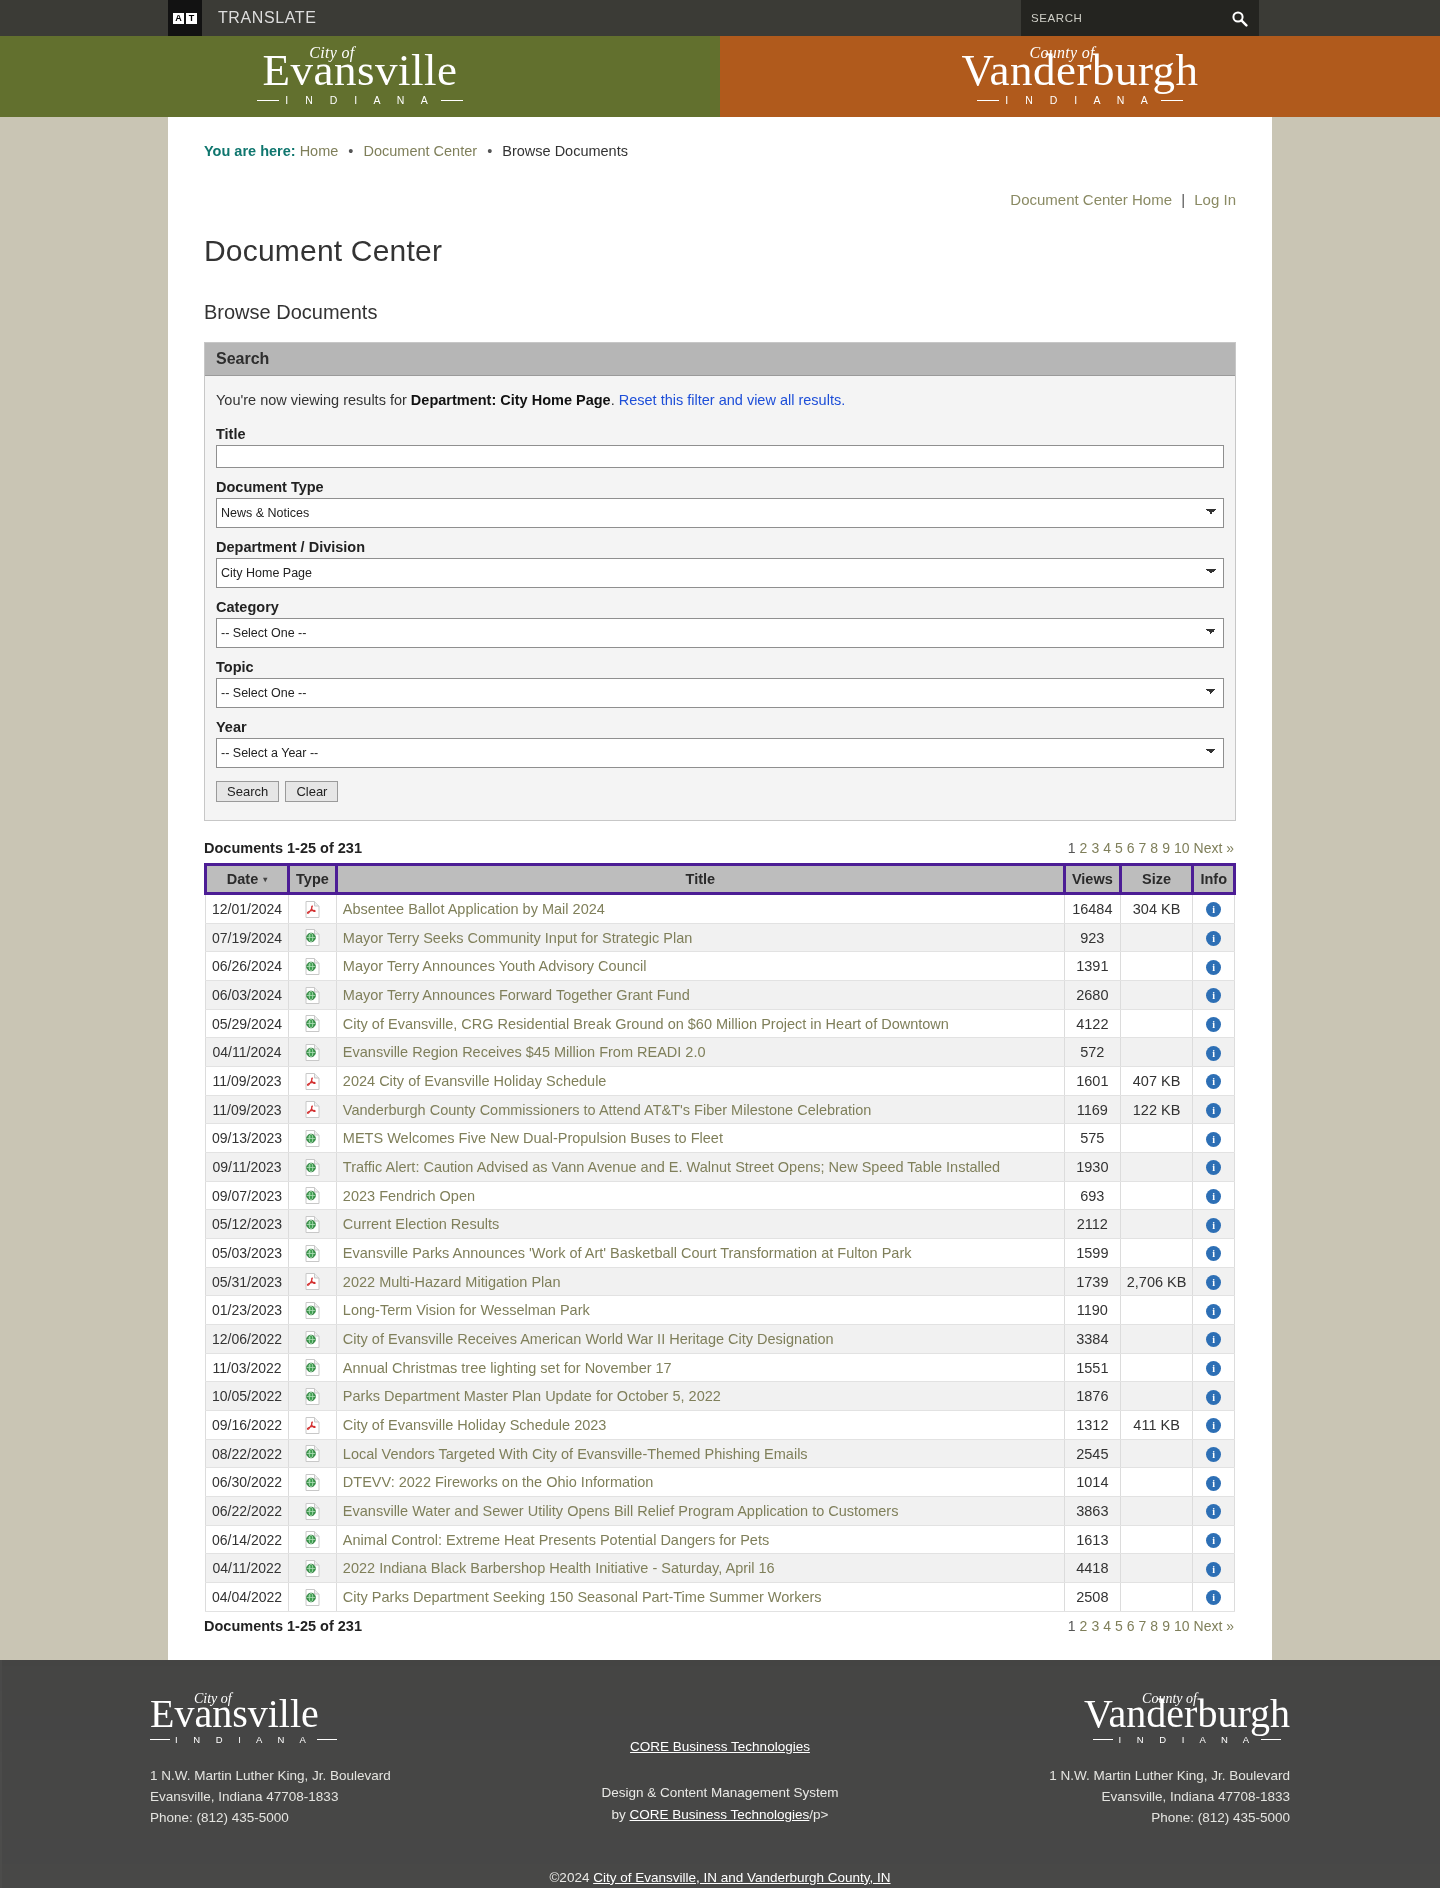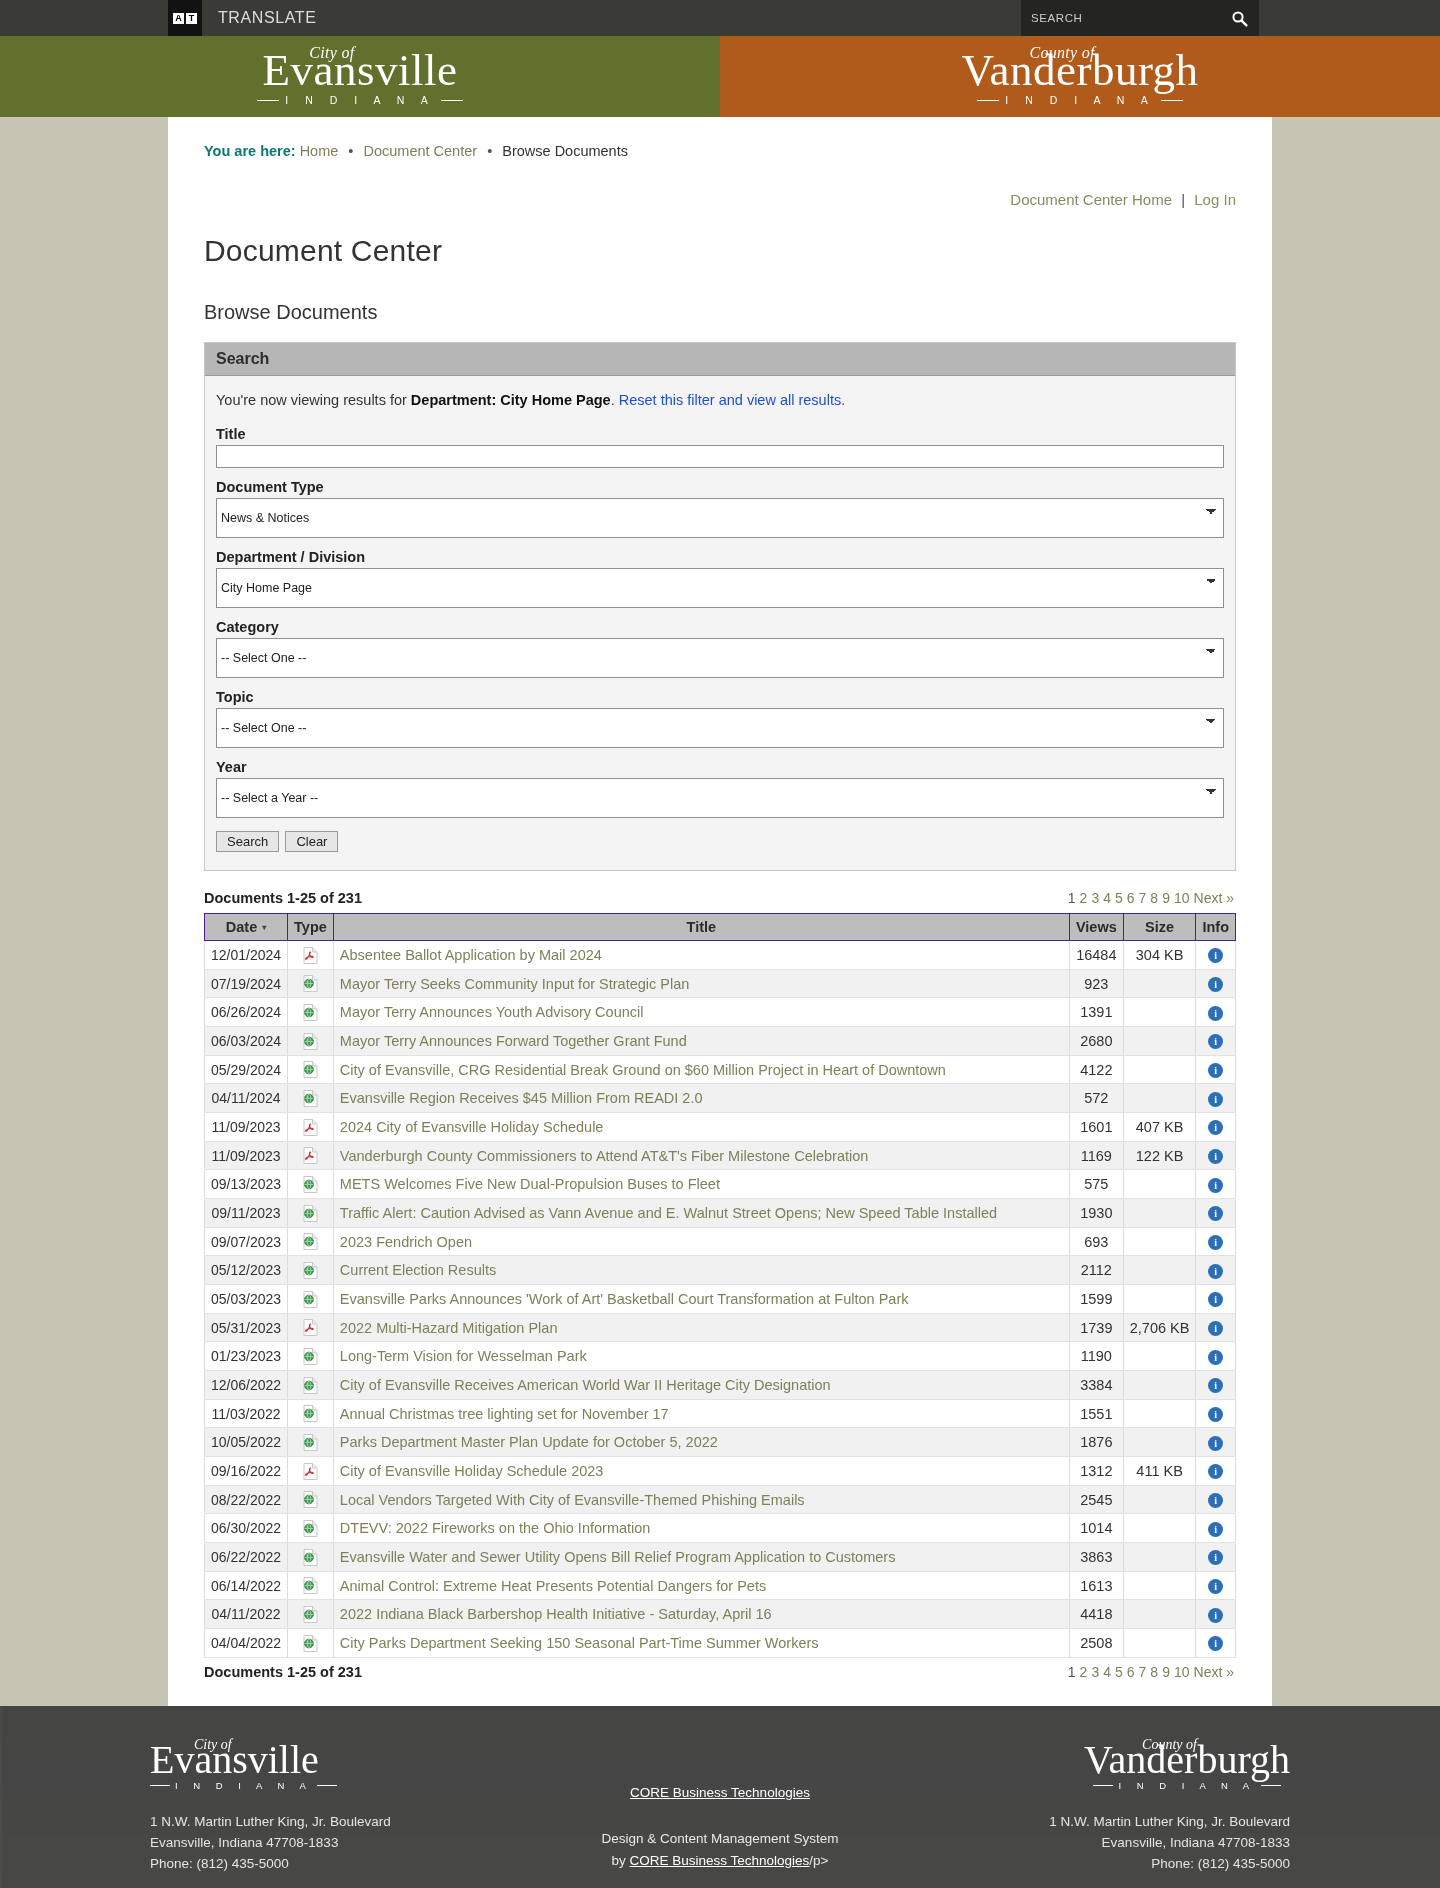--- a/index.html
+++ b/index.html
@@ -87,40 +87,40 @@
   .filter-note { font-size:14.5px; color:#333; margin:0 0 18px 0; }
   .filter-note b { color:#111; }
   .filter-note a { color:#1d4ed8; text-decoration:none; }
   .field-label { font-weight:bold; font-size:14.5px; color:#222; margin:0 0 3px 0; }
   .field { margin-bottom:11px; }
   input.text-input, select.select-input {
     width:100%; height:23px; border:1px solid #8f8f8f; background:#fff;
     font-family:"Liberation Sans", sans-serif; font-size:12.5px; color:#222;
     padding:0 4px; outline:none;
   }
-  select.select-input { height:40px; -webkit-appearance:none; appearance:none;
+  select.select-input { height:30px; -webkit-appearance:none; appearance:none;
     background-image:linear-gradient(45deg,transparent 50%,#333 50%),linear-gradient(135deg,#333 50%,transparent 50%);
     background-position:calc(100% - 12px) 10px, calc(100% - 7px) 10px;
     background-size:5px 5px,5px 5px; background-repeat:no-repeat; }
   .btn-row { margin-top:13px; }
   .btn {
     background:#e6e6e6; border:1px solid #9a9a9a; padding:2px 10px; font-size:13px;
     font-family:"Liberation Sans", sans-serif; color:#222; cursor:pointer; margin-right:2px;
   }
 
   
   .results-bar { display:flex; justify-content:space-between; align-items:flex-end; margin-top:19px; }
   .results-count { font-weight:bold; font-size:14.5px; color:#222; }
   .pager { font-size:14px; color:#7f7f5a; }
   .pager a { color:#7f7f5a; text-decoration:none; margin:0 2px; }
   .pager a.first { color:#555; }
 
   table.docs { width:100%; border-collapse:collapse; margin-top:7px; font-size:14.5px; }
   table.docs th {
-    background:#bdbdbd; border:1px solid #4c1d95; padding:5px 6px; font-size:14.5px;
+    background:#bdbdbd; border:3px solid #4c1d95; padding:5px 6px; font-size:14.5px;
     color:#2b2b2b; font-weight:bold; position:relative;
   }
   table.docs th .caret { font-size:8px; color:#444; margin-left:5px; vertical-align:2px; }
   table.docs td {
     border-left:1px solid #dcdcdc; border-right:1px solid #dcdcdc; border-bottom:1px solid #e2e2e2;
     padding:5px 6px; color:#333; vertical-align:middle;
   }
   table.docs tr.alt td { background:#f1f1f1; }
   td.c-date { width:76px; text-align:center; white-space:nowrap; font-size:14px; }
   td.c-type { width:44px; text-align:center; }

